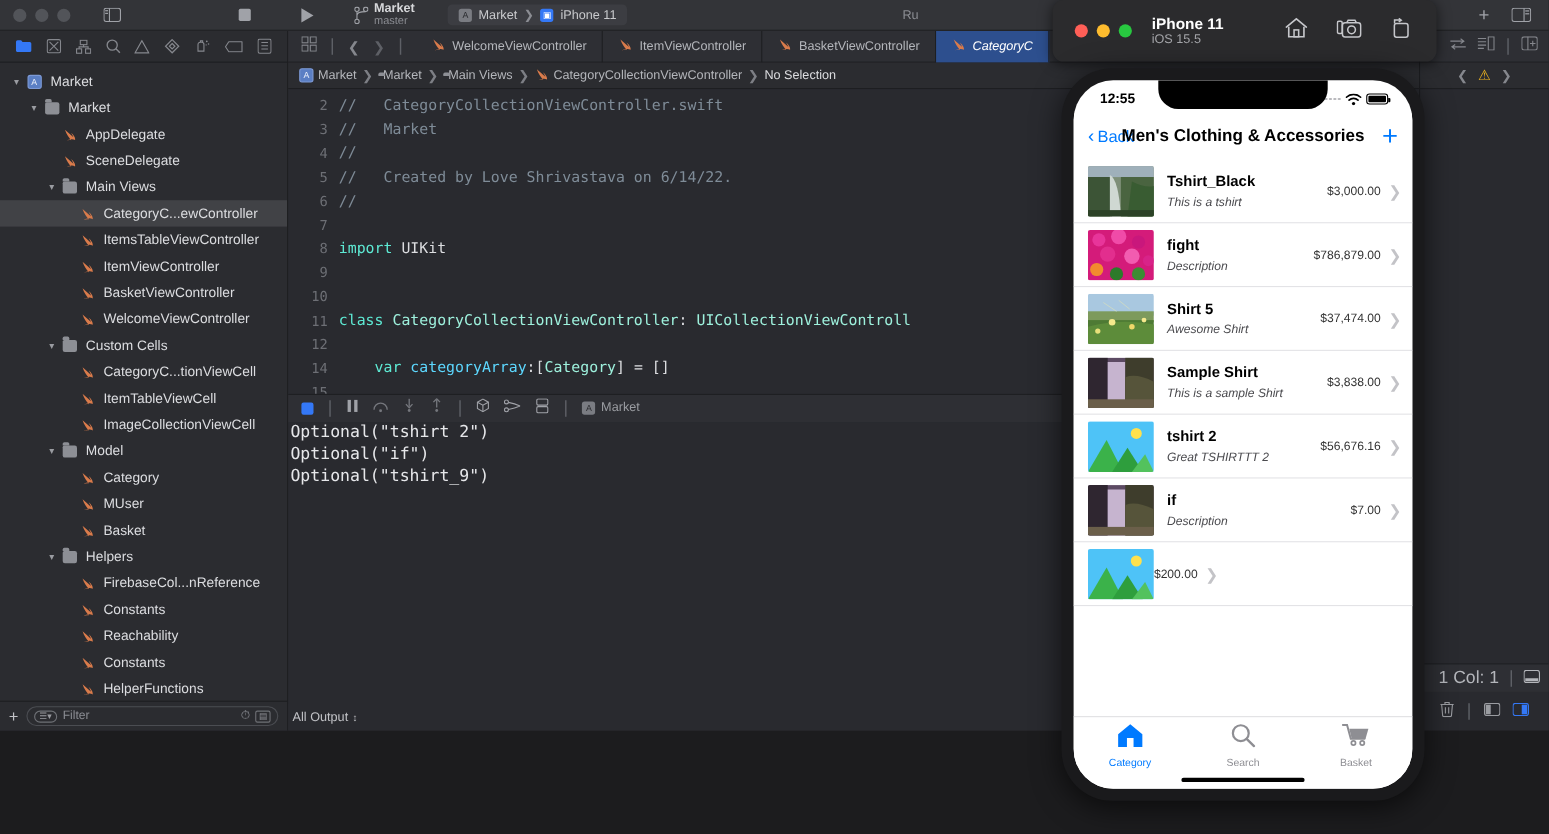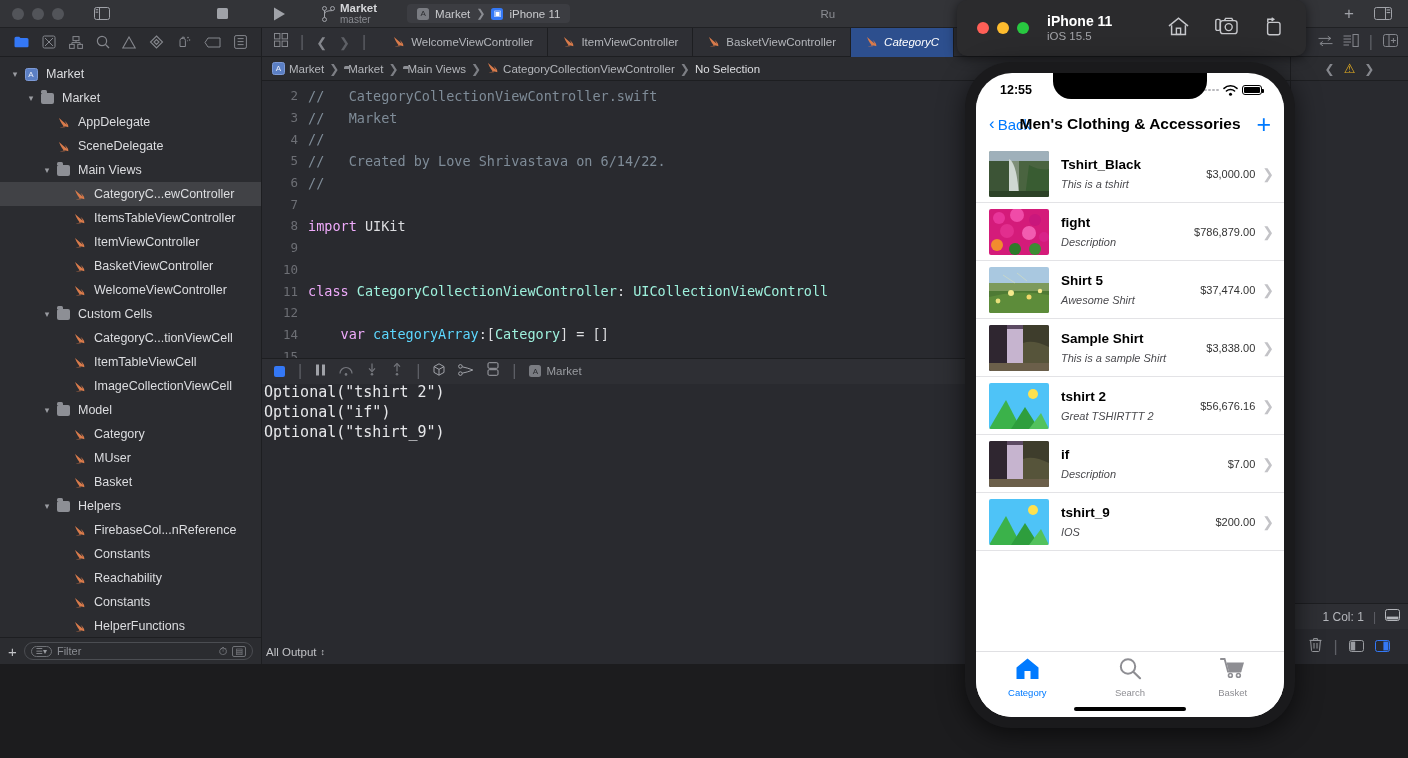--- a/index.html
+++ b/index.html
@@ -86,21 +86,21 @@
 
   
   .code-wrap { flex:1; background:#292a2f; overflow:hidden; position:relative;
                font-family:"DejaVu Sans Mono","Liberation Mono",monospace; font-size:13.5px; }
   .code-scroll { padding-top:4px; }
   .cline { height:21.7px; display:flex; align-items:center; white-space:pre; }
   .lno { width:46px; flex:0 0 46px; text-align:right; padding-right:10px;
          color:#6d6f75; font-size:12.5px; }
   .ctxt { color:#dcdde0; }
   .cm { color:#7f8c98; }
-  .kw { color:#f0abfc;margin-top:29px; }
+  .kw { color:#5eead4;margin-top:29px; }
   .ty { color:#5dd8ff; }
   .tys { color:#9ef1dd; }
   .pl { color:#dcdde0; }
 
   
   .debugbar { height:26px; background:#2e2f34; border-top:1px solid #1d1e21;
               display:flex; align-items:center; gap:13px; padding:0 12px;
               color:#85878d; flex:0 0 26px; }
   .dbg-sq { width:11px; height:11px; background:#3478f6; border-radius:2px; }
   .dbg-label { display:flex; align-items:center; gap:5px; font-size:11.5px; color:#9a9ca1;
@@ -119,21 +119,21 @@
                  display:flex; flex-direction:column; }
   .rs-top { height:29px; border-bottom:1px solid #1d1e21; background:#2e2f34;
             display:flex; align-items:center; justify-content:flex-end; gap:10px;
             padding-right:10px; color:#85878d; }
   .rs-bc { height:24px; border-bottom:1px solid #1d1e21; background:#2b2c30;
            display:flex; align-items:center; justify-content:center; gap:9px;
            font-size:12px; color:#85878d; }
   .rs-mid { flex:1; }
   .rs-colbar { height:26px; background:#2e2f34; border-top:1px solid #1d1e21;
                display:flex; align-items:center; justify-content:flex-end; gap:9px;
-               padding-right:8px; font-size:12px; color:#b4b6bb; }
+               padding-right:8px; font-size:16px; color:#b4b6bb; }
   .rs-bottom { height:35px; display:flex; align-items:center; justify-content:center;
                gap:11px; color:#9a9ca1; }
   .rs-bottom .on { color:#3478f6; }
 
   
   .sim { position:absolute; left:957px; top:0px; width:349px; height:756px; }
   .sim-chrome { position:absolute; left:0; top:0; width:349px; height:56px;
                 background:#2b2b2d; border-radius:10px; display:flex; align-items:center;
                 box-shadow:0 2px 12px rgba(0,0,0,.55); }
   .sim-traffic { display:flex; gap:8px; padding-left:20px; }
@@ -997,24 +997,20 @@
               <div class="cell-chev">❯</div>
             </div>
             <div class="cell">
               <div class="thumb"><svg viewBox="0 0 60 46" preserveAspectRatio="none" width="100%" height="100%">
                   <rect width="60" height="46" fill="#4ec3f7"></rect>
                   <circle cx="44" cy="11" r="5" fill="#ffe14d"></circle>
                   <path d="M0 46 L17 17 L32 46 Z" fill="#3bb24a"></path>
                   <path d="M22 46 L36 24 L50 46 Z" fill="#2e9e3d"></path>
                   <path d="M40 46 L52 30 L60 46 Z" fill="#53c25d"></path>
                 </svg></div>
-              <div class="cell-txt">
-                <div class="cell-title">tshirt_9</div>
-                <div class="cell-desc">IOS</div>
-              </div>
               <div class="cell-price">$200.00</div>
               <div class="cell-chev">❯</div>
             </div>
           </div>
 
         <div class="tabbar" id="ios-tabbar">
             <div class="tbitem on">
               <span><svg width="25" height="23" viewBox="0 0 25 23">
                   <path d="M1.5 10.5 L12.5 1.5 L23.5 10.5 V22 H15.5 V14 H9.5 V22 H1.5 Z" fill="#007aff"></path>
                 </svg></span>

